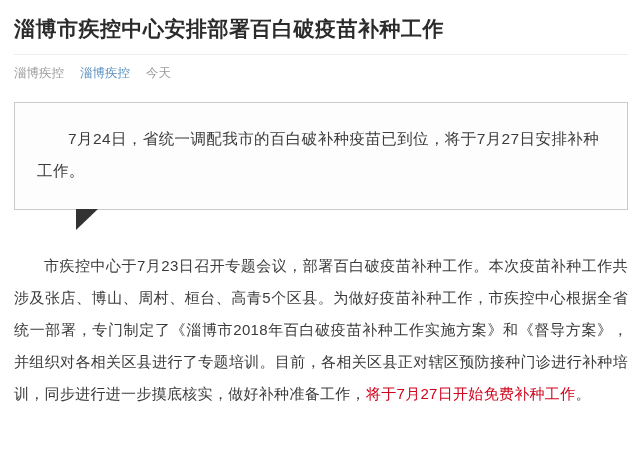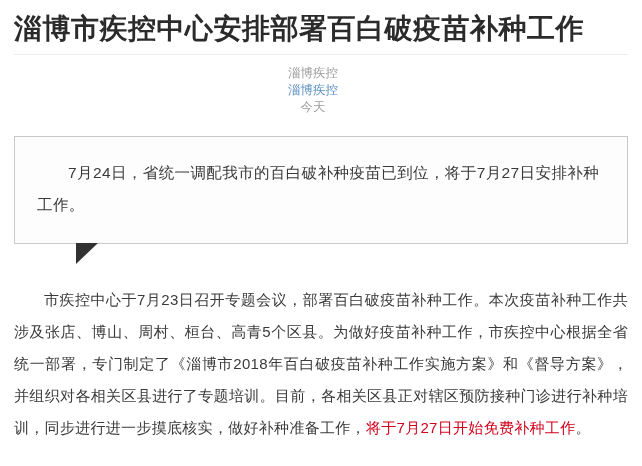--- a/index.html
+++ b/index.html
@@ -15,36 +15,35 @@
     overflow: hidden;
   }
   .page {
     position: relative;
     width: 642px;
     height: 466px;
     box-sizing: border-box;
     padding: 0 14px;
   }
   .article-title {
-    font-size: 28px;
+    font-size: 21px;
     font-weight: bold;
     color: #2b2b2b;
     line-height: 30px;
     letter-spacing: 0.5px;
     margin: 14px 0 0 0;
     padding-bottom: 10px;
   }
   .meta-bar {
     display: flex;
-    align-items: center;
+    align-items: flex-start;
     border-top: 1px solid #ededed;
     padding-top: 10px;
     font-size: 12.5px;
     color: #9a9a9a;
-    flex-direction: column;
   }
   .meta-item {
     margin-right: 16px;
     white-space: nowrap;
   }
   .meta-item.link {
     color: #5a8fc0;
   }
   .quote-wrap {
     position: relative;

